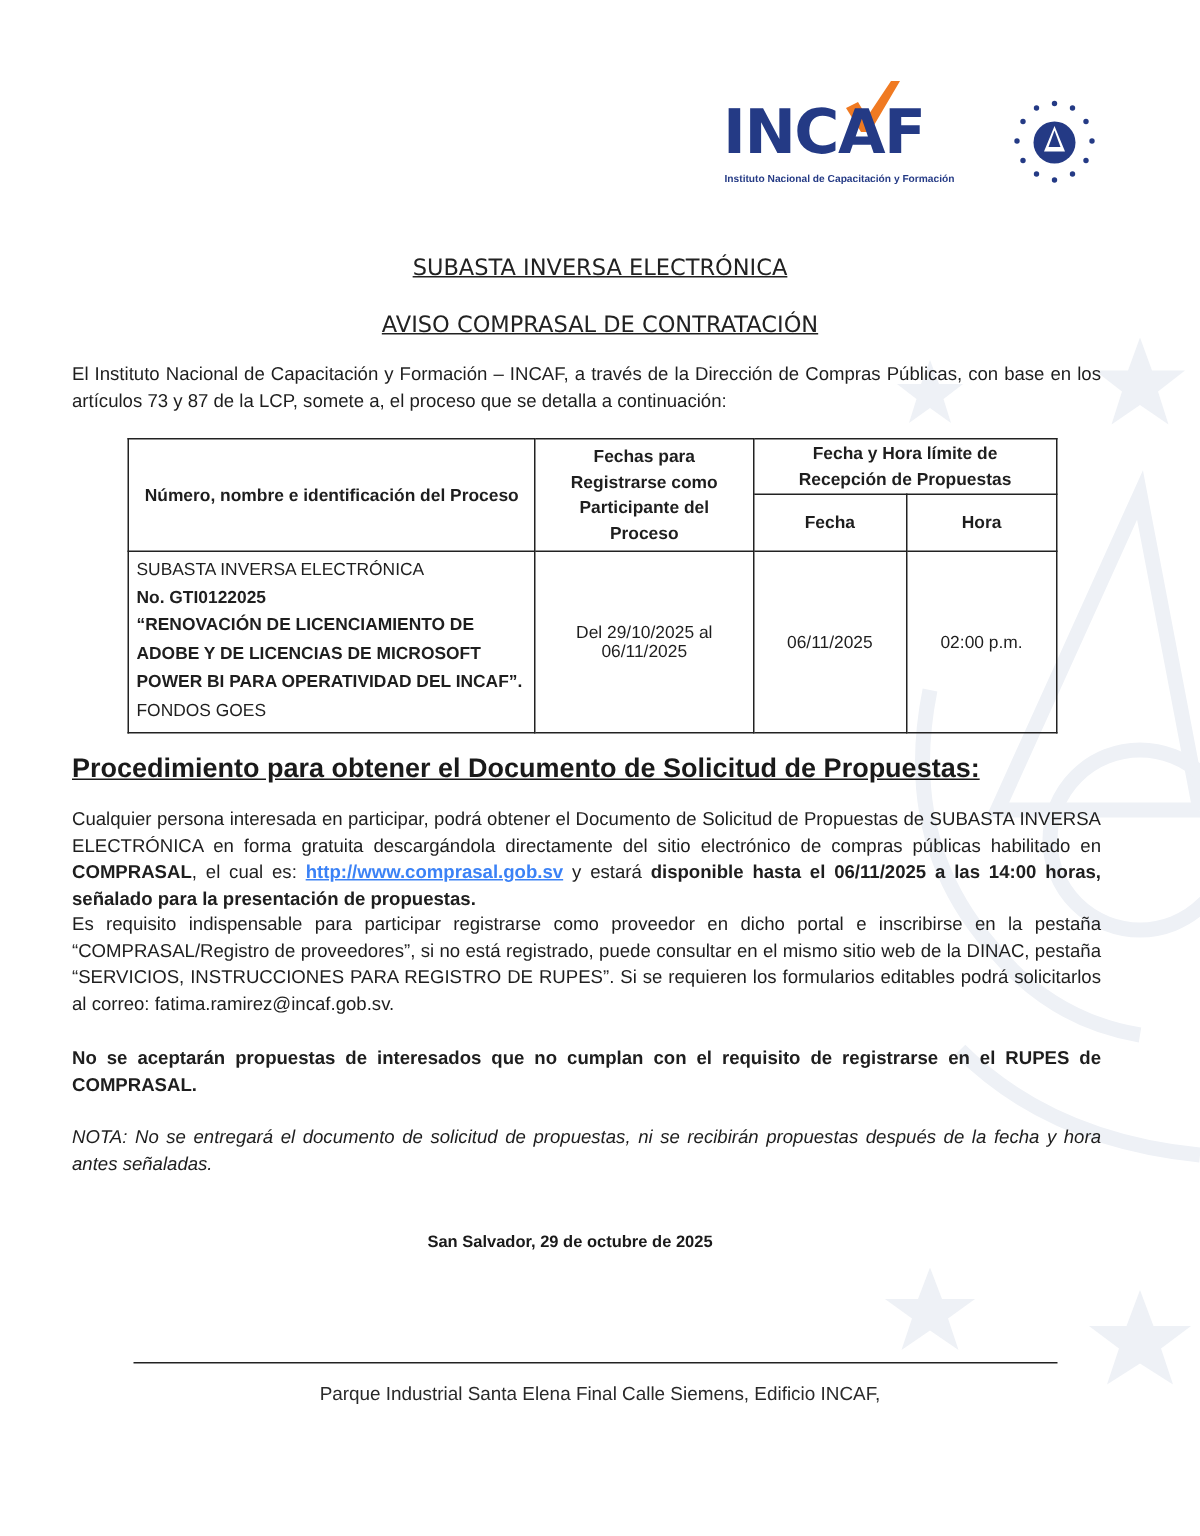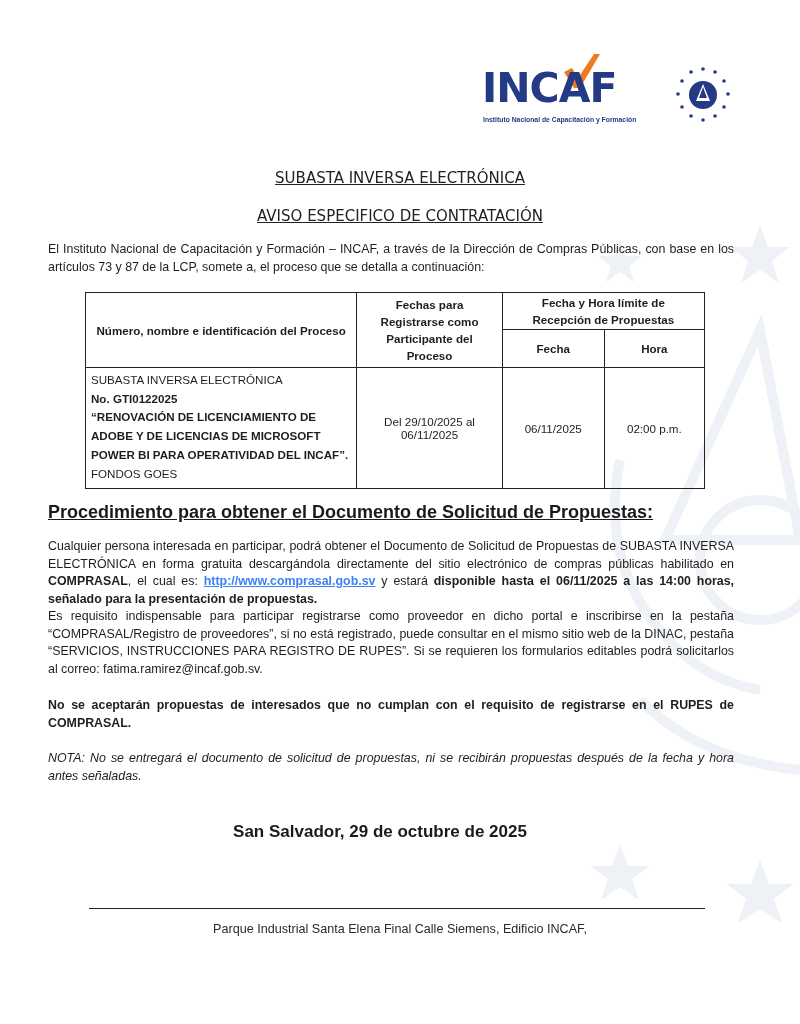--- a/index.html
+++ b/index.html
@@ -36,21 +36,21 @@
   .c2 { width: 129px; margin-top: 12px; }
   .c3 { width: 104px; }
   .c4 { width: 104px; }
   .h-row1 th { height: 36px; }
   .h-row2 th { height: 37px; }
   .body-cell { height: 114px; vertical-align: middle; text-align: center; }
   .desc { text-align: left !important; padding: 3px 5px !important; line-height: 18.7px; vertical-align: top; }
   .desc .bold { font-weight: bold; }
 
   .section-head { position: absolute; left: 48px; top: 502px; font-size: 18px; font-weight: bold; text-decoration: underline; }
-  .date-line { position: absolute; left: 0; width: 760px; top: 822px; text-align: center; font-size: 17px; font-weight: bold; }
+  .date-line { position: absolute; left: 0; width: 760px; top: 822px; text-align: center; font-size: 11px; font-weight: bold; }
 
   .footer-rule { position: absolute; left: 89px; top: 908px; width: 616px; height: 1px; background: #222; }
   .footer { position: absolute; left: 0; width: 800px; top: 920px; text-align: center; font-size: 12.6px; line-height: 18px; color: #2a2a2a; }
   a.link { color: #3b82f6; text-decoration: underline; font-weight: bold; }
 </style>
 </head>
 <body>
 
 <svg class="watermark" viewBox="0 0 800 1024">
   <g fill="#eef1f6">
@@ -91,21 +91,21 @@
       <circle cx="6" cy="30" r="1.8"></circle>
         <circle cx="10" cy="17" r="1.8"></circle>
         <circle cx="19" cy="8" r="1.8"></circle>
       <circle cx="31" cy="31" r="14"></circle>
     </g>
     <polygon points="31,20 24,37 38,37" fill="#ffffff"></polygon>
     <polygon points="31,23 27,34 35,34" fill="#243a85"></polygon>
   </svg>
 
   <div class="title t1">SUBASTA INVERSA ELECTRÓNICA</div>
-  <div class="title t2">AVISO ESPECIFICO DE CONTRATACIÓN</div>
+  <div class="title t2">AVISO COMPRASAL DE CONTRATACIÓN</div>
 
   <div class="para" style="top:241px;">El Instituto Nacional de Capacitación y Formación – INCAF, a través de la Dirección de Compras Públicas, con base en los artículos 73 y 87 de la LCP, somete a, el proceso que se detalla a continuación:</div>
 
   <table class="proc">
     <tbody>
         <tr class="h-row1">
       <th class="c1" rowspan="2">Número, nombre e identificación del Proceso</th>
       <th class="c2" rowspan="2" style="padding:0 10px;">Fechas para Registrarse como Participante del Proceso</th>
       <th colspan="2" style="padding:0 20px;">Fecha y Hora límite de Recepción de Propuestas</th>
     </tr>

